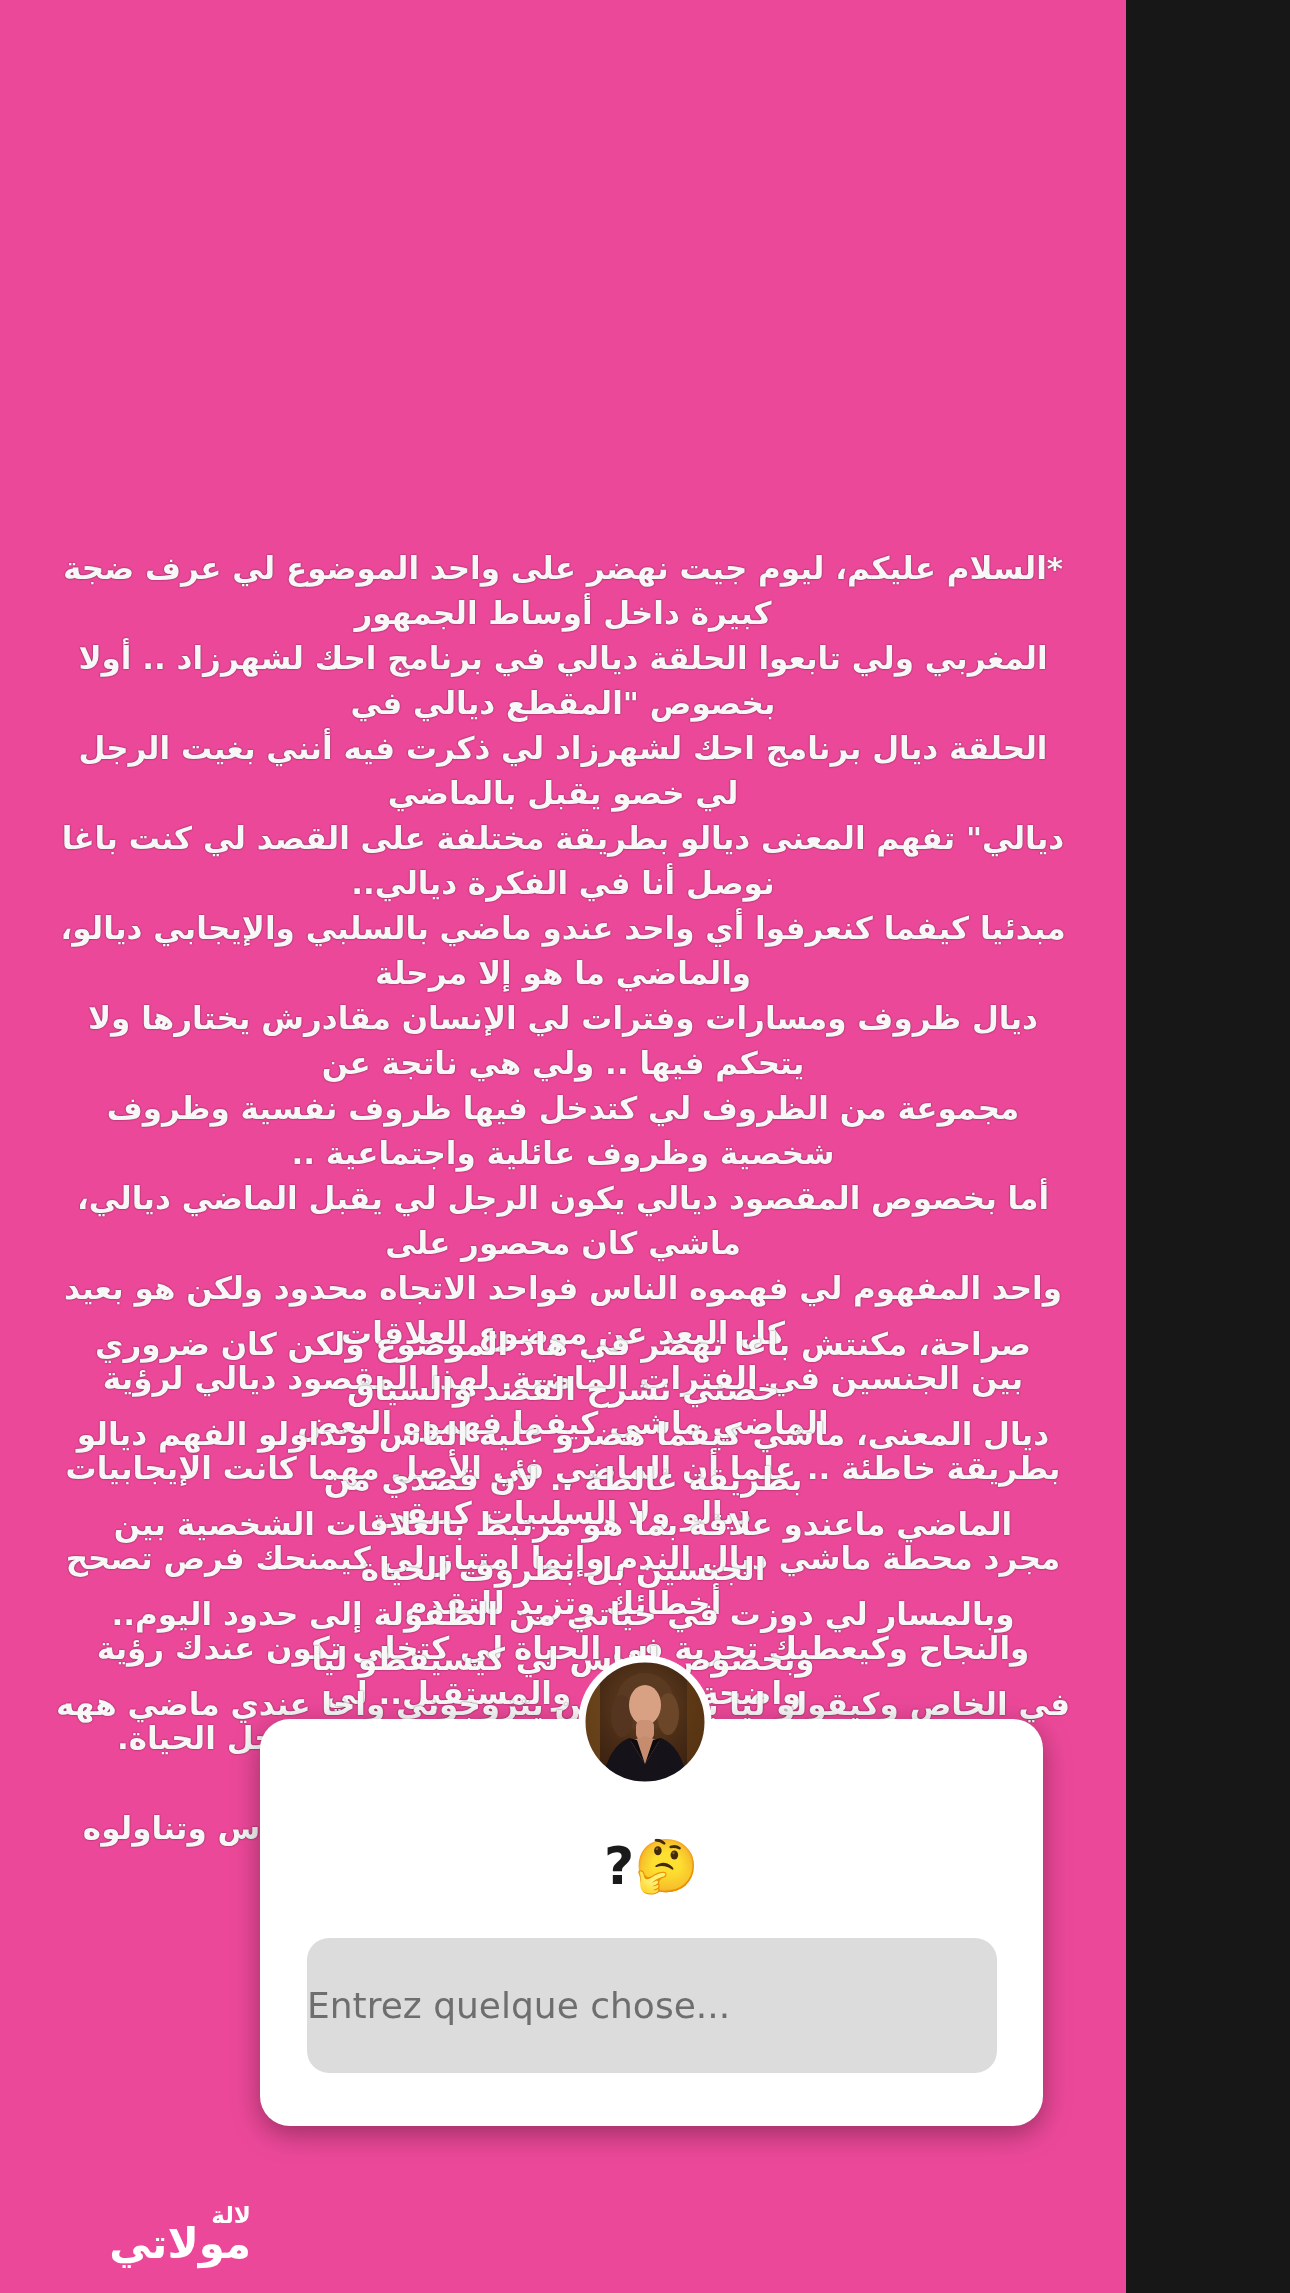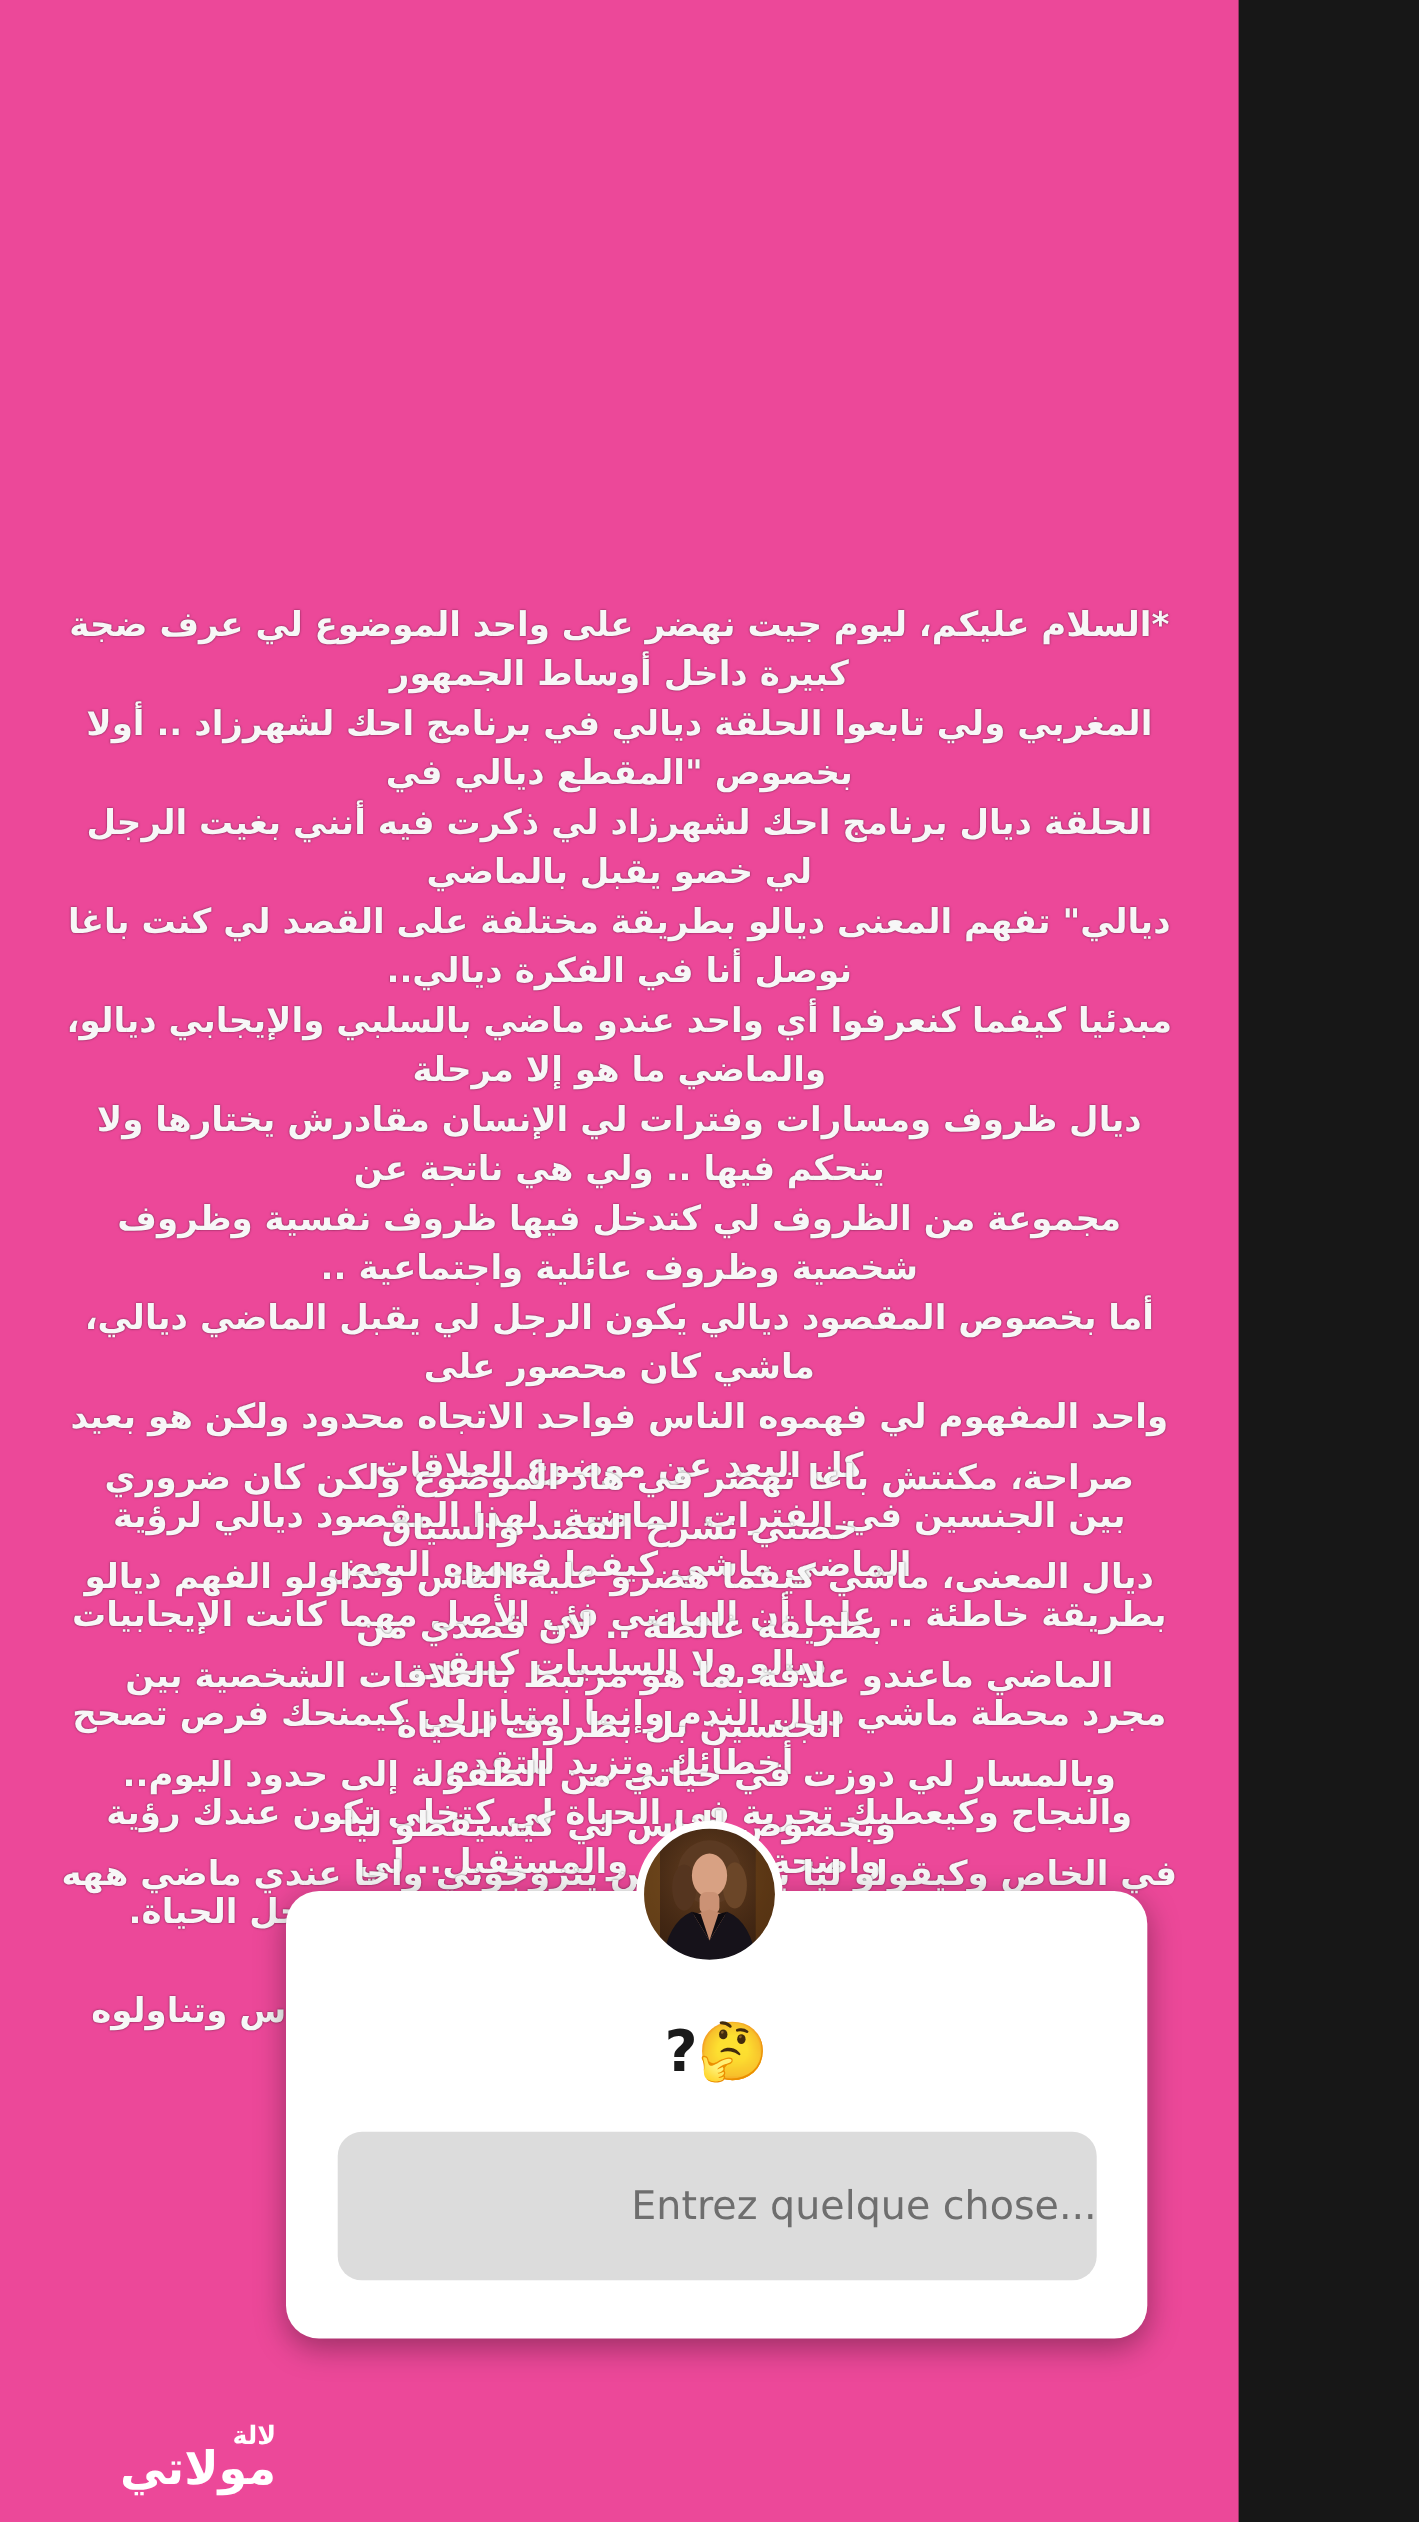--- a/index.html
+++ b/index.html
@@ -55,21 +55,21 @@
     font-weight: 600;
     color: #1a1a1a;
   }
   .answer-input {
     position: absolute;
     left: 307px; top: 1938px;
     width: 690px; height: 135px;
     background: #dcdcdc;
     border: none;
     border-radius: 22px;
-    text-align: right;
+    text-align: left;
     font-family: "DejaVu Sans", sans-serif;
     font-size: 36px;
     color: #444444;
     outline: none;
   }
   .answer-input::placeholder { color: #6e6e6e; opacity: 1; }
   
   .watermark {
     position: absolute;
     left: 66px; top: 2204px;

